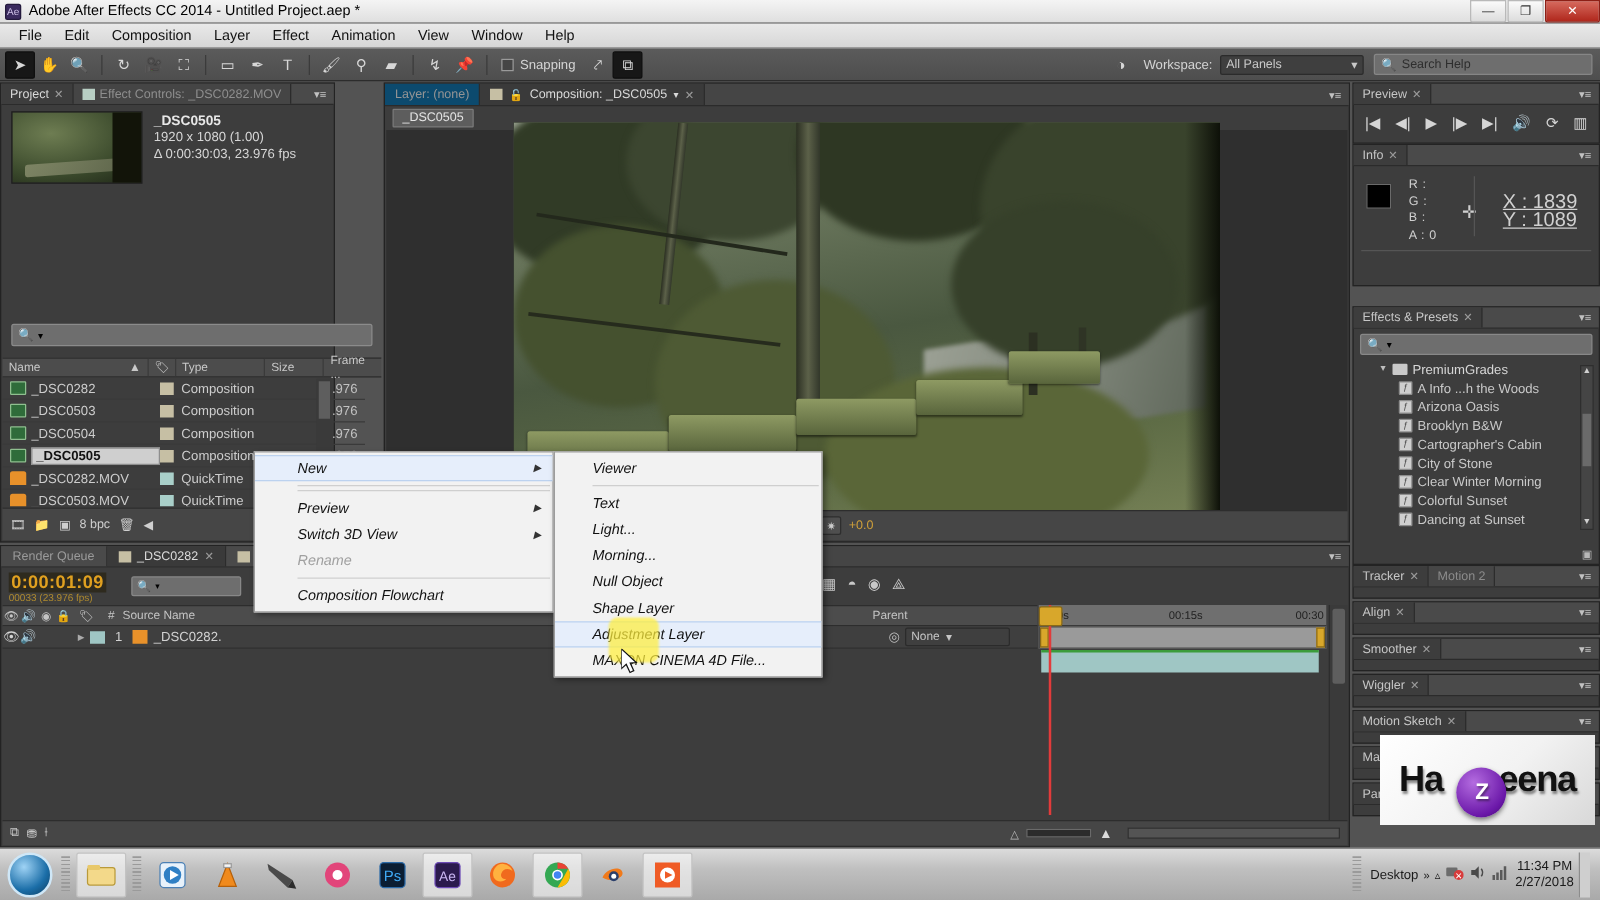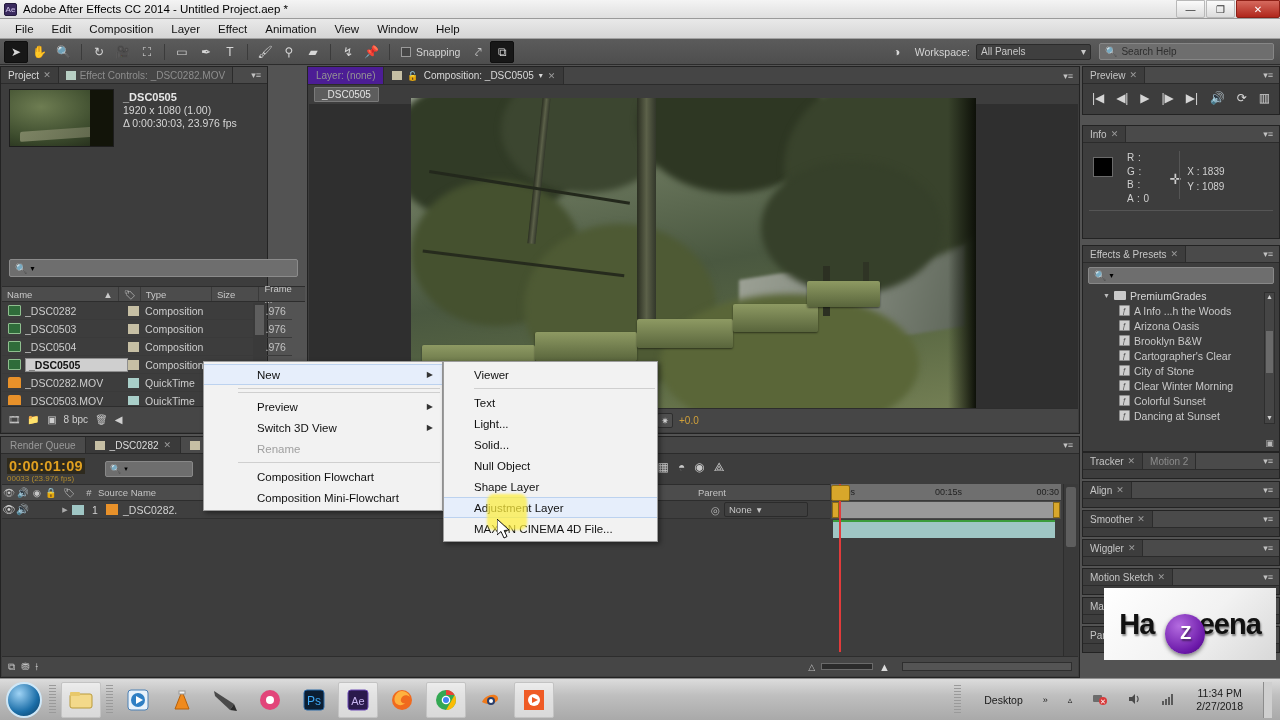--- a/index.html
+++ b/index.html
@@ -95,21 +95,21 @@
   .ffps { width:40px; color:#c2c2c2; }
   .pbottom { position:absolute; left:1px; right:1px; bottom:1px; height:26px;
     background:#464646; border-top:1px solid #2d2d2d; display:flex;
     align-items:center; gap:7px; padding:0 6px; font-size:10px; color:#cfcfcf; }
 
   
   #compPanel { left:307px; top:66px; width:773px; height:368px; }
   .comptabs { height:18px; background:#454545; display:flex; align-items:stretch;
     border-bottom:1px solid #2b2b2b; }
   .ctab { display:flex; align-items:center; gap:5px; padding:0 8px; font-size:10px;
-    color:#949494; background:#4c1d95; border-right:1px solid #2c2c2c; }
+    color:#949494; background:#0c4a6e; border-right:1px solid #2c2c2c; }
   .ctab.active { background:#3a3a3a; color:#d9d9d9; }
   .compsubtab { position:absolute; left:6px; top:20px; height:15px;
     background:#5d5d5d; border:1px solid #7a7a7a; color:#e4e4e4; font-size:10px;
     display:flex; align-items:center; padding:0 7px; border-radius:1px; }
   .viewer { position:absolute; left:1px; right:1px; top:37px; bottom:25px;
     background:#2f2f2f; display:flex; align-items:center; justify-content:center; }
   .frame { position:relative; width:565px; height:317px; overflow:hidden;
     background:#3a4430; }
   .frame .sky { position:absolute; inset:0;
     background:linear-gradient(170deg,#9aa391 0%,#6e7a60 22%,#4a5840 52%,#5d6b45 78%,#768156 100%); }
@@ -182,21 +182,21 @@
   .rtab { display:flex; align-items:center; gap:4px; padding:0 7px; font-size:10px;
     color:#c6c6c6; background:#3d3d3d; border-right:1px solid #2c2c2c; }
   .rtab.dim { color:#8c8c8c; background:#464646; }
   .prevbtns { display:flex; align-items:center; justify-content:space-around;
     height:28px; padding:0 3px; }
   .pbtn { color:#d5d5d5; font-size:12px; }
   .info-body { position:relative; height:72px; padding:8px 10px; display:flex; gap:14px; }
   .swatch { width:20px; height:20px; background:#000; border:1px solid #6a6a6a;
     margin-top:6px; }
   .rgba { font-size:10px; color:#d0d0d0; line-height:13.5px; letter-spacing:.5px; }
-  .xy { font-size:10px; color:#d0d0d0; line-height:15px; margin-left:4px; }
+  .xy { font-size:16px; color:#d0d0d0; line-height:15px; margin-left:19px;text-decoration:underline; }
   .vline { position:absolute; left:96px; top:8px; bottom:16px; width:1px; background:#555; }
   .ep-search { margin:4px 5px; height:17px; background:#6e6e6e; border:1px solid #888;
     border-radius:2px; display:flex; align-items:center; padding:0 5px; gap:3px; }
   .ep-list { position:relative; height:140px; overflow:hidden; padding-left:6px; }
   .ep-row { display:flex; align-items:center; gap:4px; font-size:10.5px;
     color:#c9c9c9; height:15px; }
   .ep-row.grp { color:#d7d7d7; }
   .fx-ico { width:11px; height:11px; background:#cfcfcf; border:1px solid #8d8d8d;
     border-radius:1px; font-size:7px; color:#444; text-align:center; line-height:10px;
     flex:none; }
@@ -218,43 +218,43 @@
     border-radius:50%; background:radial-gradient(circle at 35% 30%,#b46ce0,#6a17a8 70%,#3e0c66);
     display:flex; align-items:center; justify-content:center;
     box-shadow:0 2px 4px rgba(0,0,0,.5); }
   .wm-circle span { color:#fff; font-size:18px; font-weight:bold; }
 
   
   .ctxmenu { position:absolute; background:#f2f2f2; border:1px solid #9c9c9c;
     box-shadow:2px 2px 5px rgba(0,0,0,.45); padding:2px 0; }
   #ctxMain { left:203px; top:361px; width:240px; }
   #ctxSub { left:443px; top:361px; width:215px; }
-  .ctxi { height:21px; display:flex; align-items:center; padding:0 10px 0 53px;
-    font-size:11.5px; color:#111; position:relative; white-space:nowrap; }
+  .ctxi { height:21px; display:flex; align-items:center; padding:0 10px 0 34px;
+    font-size:11.5px; color:#111; position:relative; white-space:nowrap;font-style:italic; }
   .ctxi.hl { background:#e6eefb; border-top:1px solid #bcd2ef;
     border-bottom:1px solid #bcd2ef; }
   .ctxi.disabled { color:#a0a0a0; }
   .ctxi .arrow { position:absolute; right:9px; font-size:8px; color:#333; }
   .ctxsep { height:1px; background:#cfcfcf; margin:3px 2px 3px 34px; }
   .ctx-highlight { position:absolute; background:rgba(255,238,60,.72);
     border-radius:7px; filter:blur(1px); }
 
   
   .taskbar { position:absolute; left:0; bottom:0; width:1280px; height:42px;
     background:linear-gradient(#dcdcdc,#bfbfbf 40%,#a9a9a9);
     border-top:1px solid #8f8f8f; display:flex; align-items:center; }
   .startorb { width:36px; height:36px; border-radius:50%; margin:0 4px 0 6px;
     background:radial-gradient(circle at 35% 30%,#9fd3f5,#1b6ea8 60%,#0b3a5c);
     border:2px solid #cfe7f7; }
   .tbsep { width:7px; height:30px; margin:0 3px;
     background:repeating-linear-gradient(#9a9a9a 0 1px,transparent 1px 3px); }
   .tbicon { width:40px; height:36px; margin:0 2px; display:flex; align-items:center;
     justify-content:center; border-radius:2px; }
   .tbicon.pinned { background:rgba(255,255,255,.55); border:1px solid #c3c3c3; }
-  .tray { margin-left:auto; display:flex; align-items:center; gap:20px;
+  .tray { margin-left:auto; display:flex; align-items:center; gap:4px;
     padding-right:8px; font-size:10.5px; color:#1a1a1a;justify-content:center; }
   .tray-time { text-align:center; line-height:13px; font-size:10.5px; }
   .showdesk { width:9px; height:36px; background:#cfcfcf; border-left:1px solid #8c8c8c; }
 </style>
 </head>
 <body>
 
 <div id="app">
 
   <div class="titlebar">
@@ -598,21 +598,21 @@
       <span class="pbtn">◀|</span>
       <span class="pbtn">▶</span>
       <span class="pbtn">|▶</span>
       <span class="pbtn">▶|</span>
       <span class="pbtn">🔊</span>
       <span class="pbtn">⟳</span>
       <span class="pbtn">▥</span>
     </div>
   </div>
 
-  <div class="rp" style="top:125px;height:114px">
+  <div class="rp" style="top:115px;height:114px">
     <div class="rp-tabs">
       <div class="rtab">
         <span>Info</span>
         <span class="xmark">✕</span>
       </div>
       <div class="pmenu">▾≡</div>
     </div>
     <div class="info-body">
       <div class="swatch"></div>
       <div class="rgba">
@@ -658,21 +658,21 @@
       <div class="ep-row" style="padding-left:30px">
         <span class="fx-ico">ƒ</span>
         <span>Arizona Oasis</span>
       </div>
       <div class="ep-row" style="padding-left:30px">
         <span class="fx-ico">ƒ</span>
         <span>Brooklyn B&amp;W</span>
       </div>
       <div class="ep-row" style="padding-left:30px">
         <span class="fx-ico">ƒ</span>
-        <span>Cartographer's Clear</span>
+        <span>Cartographer's Cabin</span>
       </div>
       <div class="ep-row" style="padding-left:30px">
         <span class="fx-ico">ƒ</span>
         <span>City of Stone</span>
       </div>
       <div class="ep-row" style="padding-left:30px">
         <span class="fx-ico">ƒ</span>
         <span>Clear Winter Morning</span>
       </div>
       <div class="ep-row" style="padding-left:30px">
@@ -771,29 +771,28 @@
       <span>Preview</span>
       <span class="arrow">▶</span>
     </div>
     <div class="ctxi">
       <span>Switch 3D View</span>
       <span class="arrow">▶</span>
     </div>
     <div class="ctxi disabled">Rename</div>
     <div class="ctxsep"></div>
     <div class="ctxi">Composition Flowchart</div>
-    <div class="ctxi">Composition Mini-Flowchart</div>
   </div>
 
   <div class="ctxmenu" id="ctxSub">
     <div class="ctxi" style="padding-left:30px">Viewer</div>
     <div class="ctxsep" style="margin-left:30px"></div>
     <div class="ctxi" style="padding-left:30px">Text</div>
     <div class="ctxi" style="padding-left:30px">Light...</div>
-    <div class="ctxi" style="padding-left:30px">Solid...</div>
+    <div class="ctxi" style="padding-left:30px">Morning...</div>
     <div class="ctxi" style="padding-left:30px">Null Object</div>
     <div class="ctxi" style="padding-left:30px">Shape Layer</div>
     <div class="ctxi hl" style="padding-left:30px">Adjustment Layer</div>
     <div class="ctxi" style="padding-left:30px">MAXON CINEMA 4D File...</div>
   </div>
 
   <div class="ctx-highlight" style="left:487px;top:494px;width:40px;height:36px;"></div>
   <svg width="16" height="22" style="position:absolute;left:497px;top:519px">
     <polygon points="0,0 0,16 4,12.5 7,19 10,17.5 7.2,11.5 12,11" fill="#fff" stroke="#111" stroke-width="1"></polygon>
   </svg>

